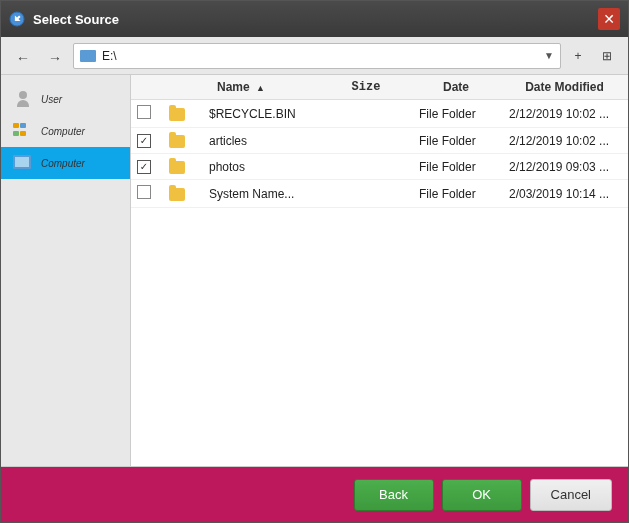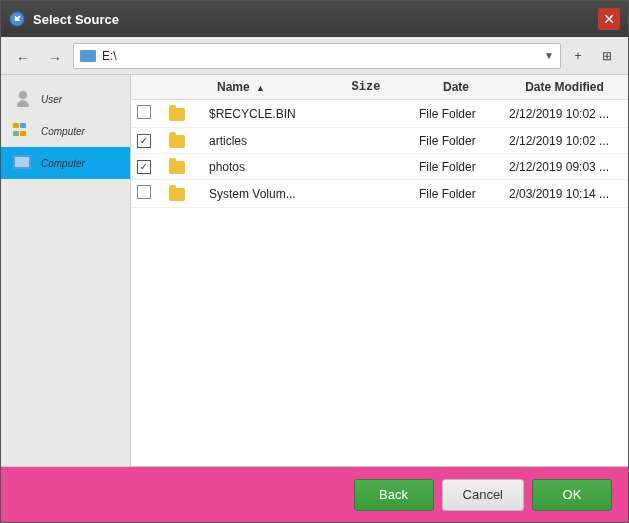--- a/index.html
+++ b/index.html
@@ -283,21 +283,21 @@
       height: 3px;
       background: #f0c040;
       border-radius: 2px 2px 0 0;
     }
     .cell-name {
       display: flex;
       align-items: flex-end;
       gap: 20px;
     }
     .bottom-bar {
-      background: #ec4899;
+      background: #be185d;
       border-top: 1px solid #ccc;
       padding: 10px 16px;
       display: flex;
       align-items: center;
       justify-content: flex-end;
       gap: 8px;
       height: 56px;
       flex-shrink: 0;
     }
     .btn {
@@ -438,30 +438,30 @@
       <td>File Folder</td>
       <td>2/12/2019 09:03 ...</td>
     </tr>
             <tr>
       <td>
         <div class="checkbox "></div>
       </td>
       <td>
         <div class="cell-name">
           <span class="folder-icon"></span>
-          <span>System Volum...</span>
+          <span>System Name...</span>
         </div>
       </td>
       <td></td>
       <td>File Folder</td>
       <td>2/03/2019 10:14 ...</td>
     </tr>
           </tbody>
       </table>
     </div>
   </div>
 
   <div class="bottom-bar">
     <button class="btn btn-green">Back</button>
+    <button class="btn btn-green">OK</button>
     <button class="btn btn-cancel">Cancel</button>
-    <button class="btn btn-green">OK</button>
   </div>
 </div>
 
 </body></html>

